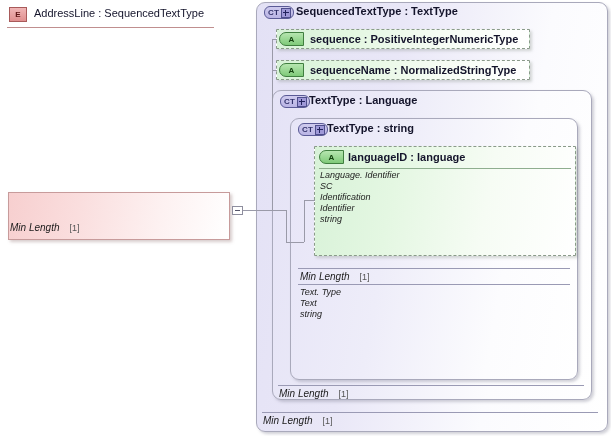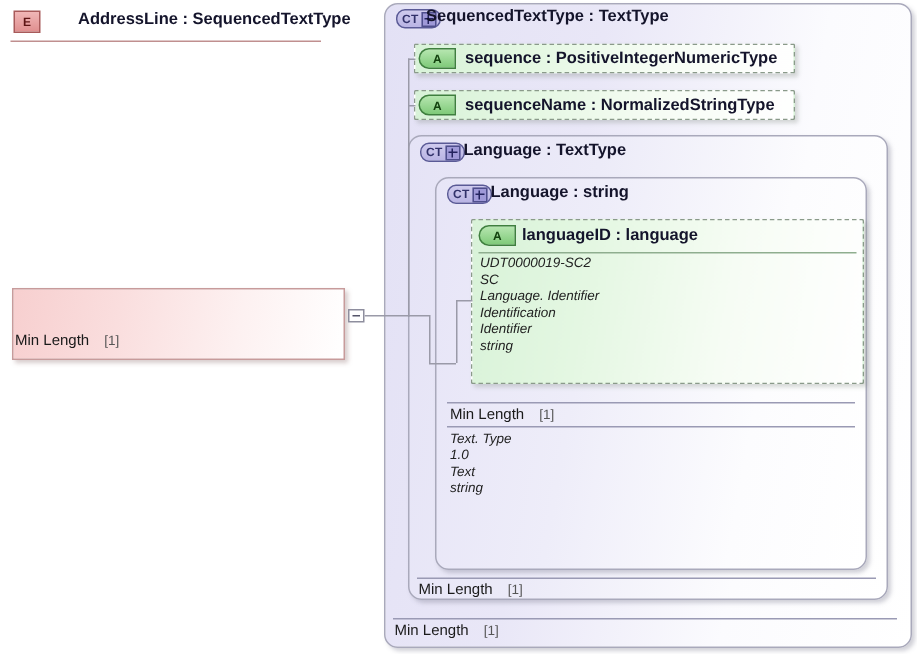--- a/index.html
+++ b/index.html
@@ -110,31 +110,31 @@
   .ebadge{
     position:absolute;left:9px;top:7px;
     width:18px;height:15px;
     box-sizing:border-box;
     border:1px solid #a85a5a;
     background:linear-gradient(180deg,#f0b6b6 0%,#e08f8f 100%);
     display:flex;align-items:center;justify-content:center;
     font-size:8px;font-weight:bold;color:#5d1414;
   }
   .elemname{
-    position:absolute;left:52px;top:7px;
-    font-size:11px;font-weight:bold;color:#14142b;white-space:nowrap;
+    position:absolute;left:34px;top:7px;
+    font-size:11px;font-weight:normal;color:#14142b;white-space:nowrap;
   }
   .elemsep{
     position:absolute;left:7px;top:27px;width:207px;height:0;
     border-top:1px solid #c08f8f;
   }
 
   
   .facet{position:absolute;white-space:nowrap;}
-  .facet .fname{font-size:10px;color:#1a1a1a;}
+  .facet .fname{font-style:italic;font-size:10px;color:#1a1a1a;}
   .facet .fval{font-size:9px;color:#555;margin-left:10px;}
   .hline{position:absolute;height:0;border-top:1px solid #9a9ab4;}
   .hline.green{border-top:1px solid #8fae8f;}
 
   
   .doc{
     position:absolute;
     font-style:italic;font-size:9px;line-height:11px;color:#222;
   }
   .doc div{white-space:nowrap;}
@@ -157,21 +157,21 @@
 <body>
 
 <div class="canvas">
 
   <div class="rbox ct0"></div>
 
   <div class="ctbadge" style="left:264px;top:6px;">
     <span>CT</span>
     <span class="plus"></span>
   </div>
-  <div class="cttitle" style="left:284px;top:5px;text-align:center;">SequencedTextType : TextType</div>
+  <div class="cttitle" style="left:296px;top:5px;text-align:center;">SequencedTextType : TextType</div>
 
   <div class="attrbox" style="left:276px;top:29px;width:254px;height:20px;"></div>
   <div class="abadge" style="left:279px;top:32px;">
     <span>A</span>
   </div>
   <div class="attrname" style="left:310px;top:33px;">sequence : PositiveIntegerNumericType</div>
 
   <div class="attrbox" style="left:276px;top:60px;width:254px;height:20px;"></div>
   <div class="abadge" style="left:279px;top:63px;">
     <span>A</span>
@@ -182,59 +182,57 @@
   <div class="facet" style="left:263px;top:414px;">
     <span class="fname">Min Length</span><span class="fval">[1]</span>
   </div>
 
   <div class="rbox ct1"></div>
 
   <div class="ctbadge" style="left:280px;top:95px;">
     <span>CT</span>
     <span class="plus"></span>
   </div>
-  <div class="cttitle" style="left:309px;top:94px;">Language : TextType</div>
+  <div class="cttitle" style="left:309px;top:94px;">TextType : Language</div>
 
   <div class="hline" style="left:278px;top:385px;width:306px;"></div>
   <div class="facet" style="left:279px;top:387px;">
     <span class="fname">Min Length</span><span class="fval">[1]</span>
   </div>
 
   <div class="rbox ct2"></div>
 
   <div class="ctbadge" style="left:298px;top:123px;">
     <span>CT</span>
     <span class="plus"></span>
   </div>
-  <div class="cttitle" style="left:327px;top:122px;">Language : string</div>
+  <div class="cttitle" style="left:327px;top:122px;">TextType : string</div>
 
   <div class="attrbox" style="left:314px;top:146px;width:262px;height:110px;"></div>
   <div class="abadge" style="left:319px;top:150px;">
     <span>A</span>
   </div>
   <div class="attrname" style="left:348px;top:151px;text-align:center;">languageID : language</div>
   <div class="hline green" style="left:319px;top:168px;width:252px;"></div>
   <div class="doc" style="left:320px;top:170px;width:254px;">
-    <div>UDT0000019-SC2</div>
+    <div>Language. Identifier</div>
     <div>SC</div>
-    <div>Language. Identifier</div>
     <div>Identification</div>
     <div>Identifier</div>
     <div>string</div>
   </div>
 
   <div class="hline" style="left:298px;top:268px;width:272px;"></div>
   <div class="facet" style="left:300px;top:270px;">
     <span class="fname">Min Length</span><span class="fval">[1]</span>
   </div>
   <div class="hline" style="left:298px;top:284px;width:272px;"></div>
 
   <div class="doc" style="left:300px;top:287px;width:266px;">
     <div>Text. Type</div>
-    <div>1.0</div>
     <div>Text</div>
     <div>string</div>
   </div>
 
   <div class="conn hl" style="left:243px;top:210px;width:30px;"></div>
   <div class="conn vline" style="left:272px;top:39px;height:172px;"></div>
   <div class="conn hl" style="left:272px;top:39px;width:5px;"></div>
   <div class="conn hl" style="left:272px;top:70px;width:5px;"></div>
   <div class="conn hl" style="left:272px;top:210px;width:14px;"></div>
 

